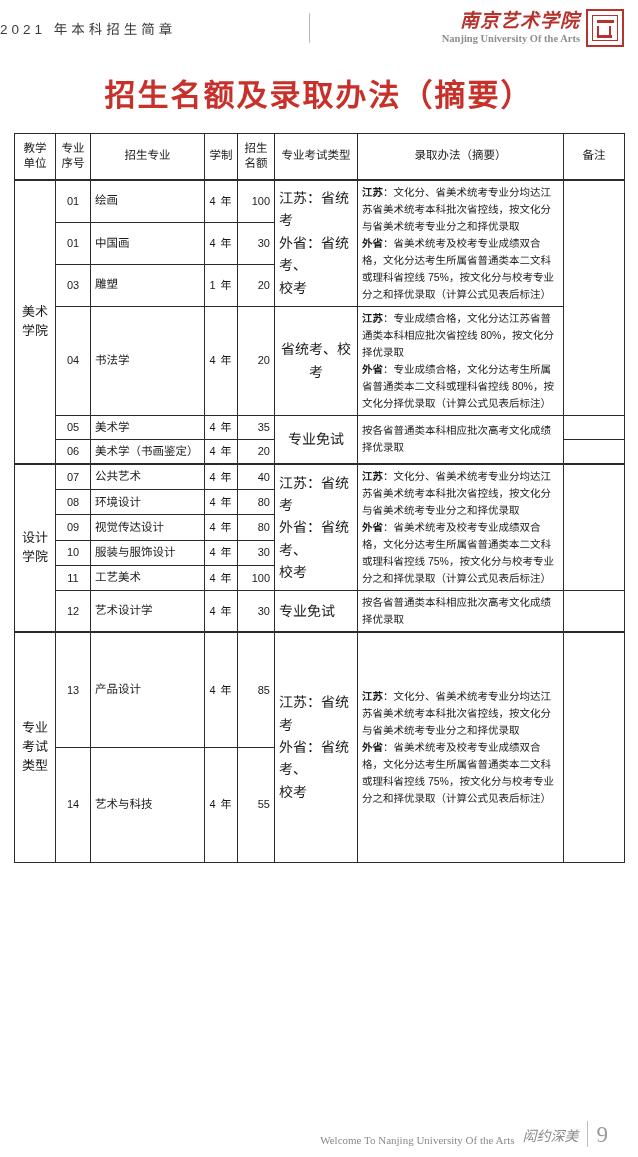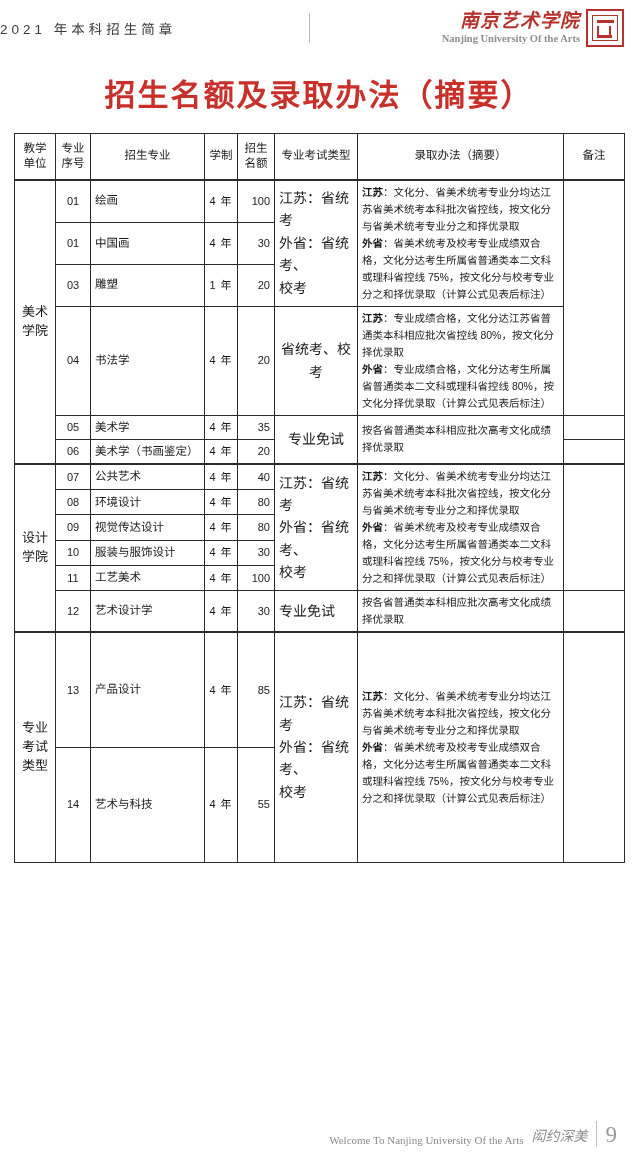--- a/index.html
+++ b/index.html
@@ -142,21 +142,21 @@
     margin-top:33px;
   }
   td.remark{}
   .bold-lead{font-weight:bold;}
 
   .grp-sep{border-top:2px solid #2b2b2b !important;}
 
   
   .page-footer{
     position:absolute;
-    left:0;right:7px;bottom:10px;
+    left:0;right:16px;bottom:10px;
     display:flex;
     align-items:flex-end;
     justify-content:flex-end;
     padding-right:14px;
     box-sizing:border-box;
   }
   .footer-en{
     font-family:"Liberation Serif","DejaVu Serif",serif;
     font-size:11px;
     color:#8a8a8a;

